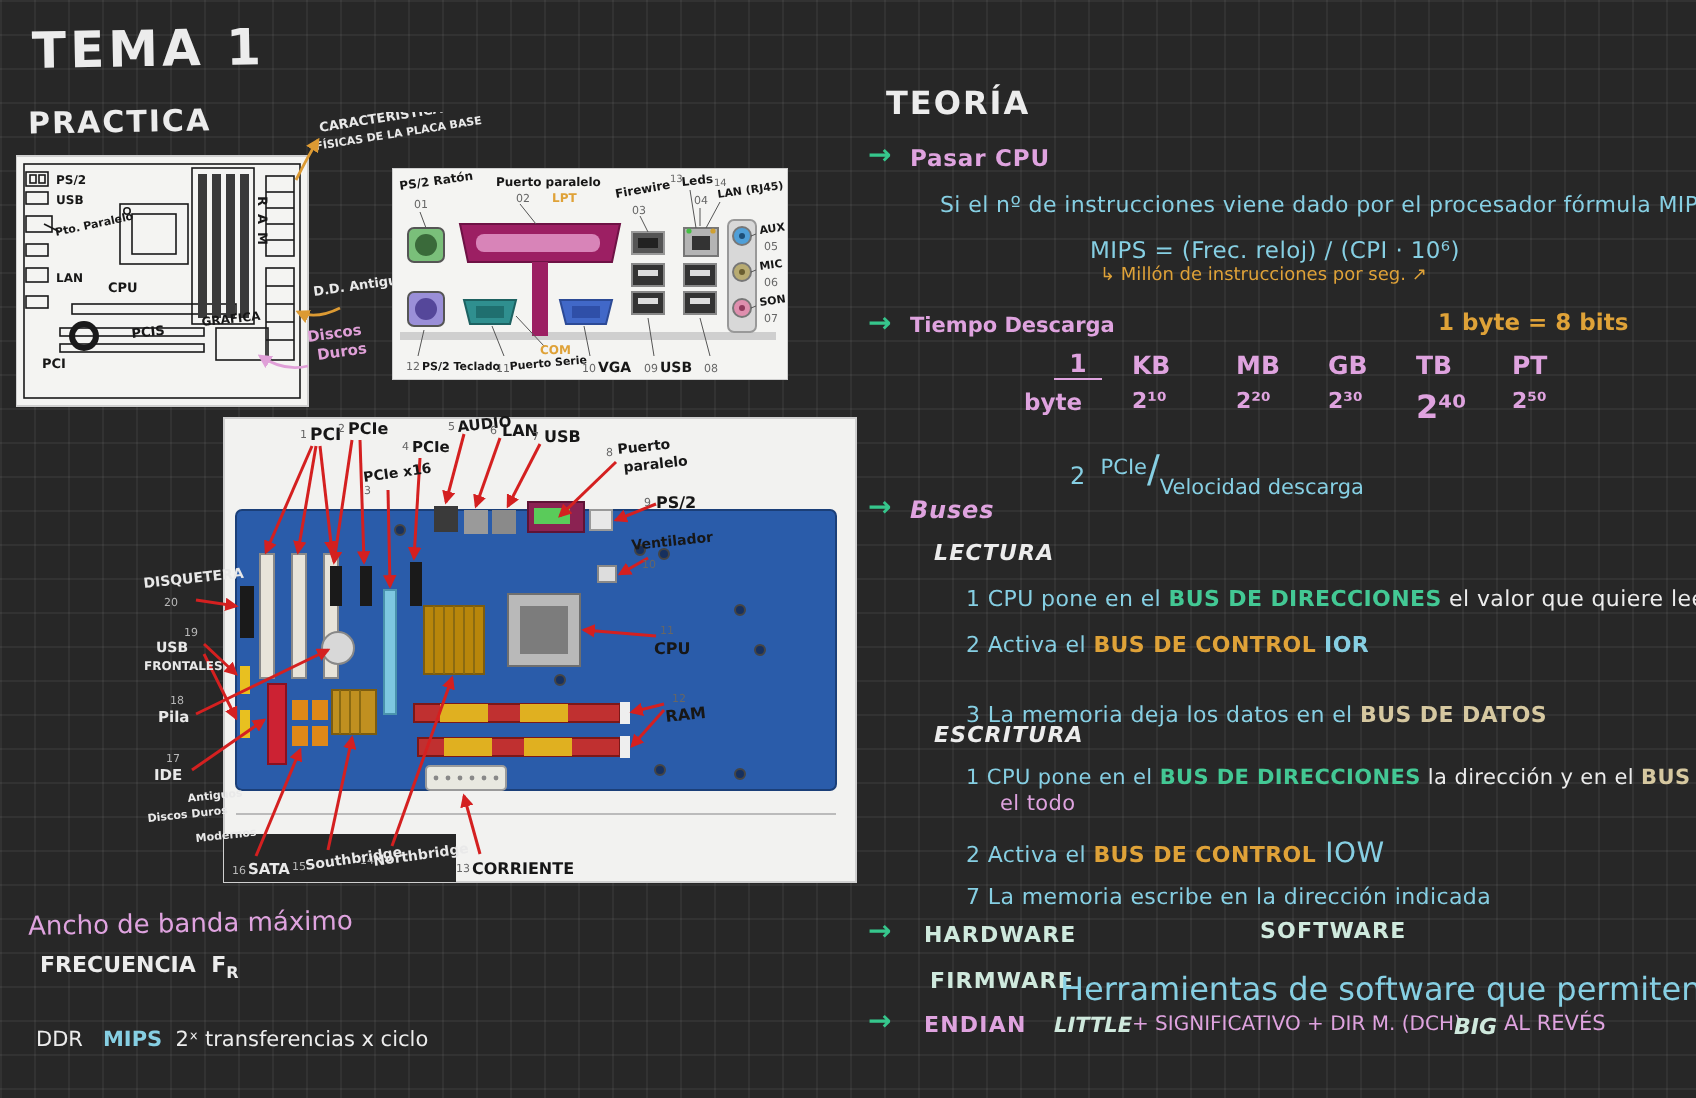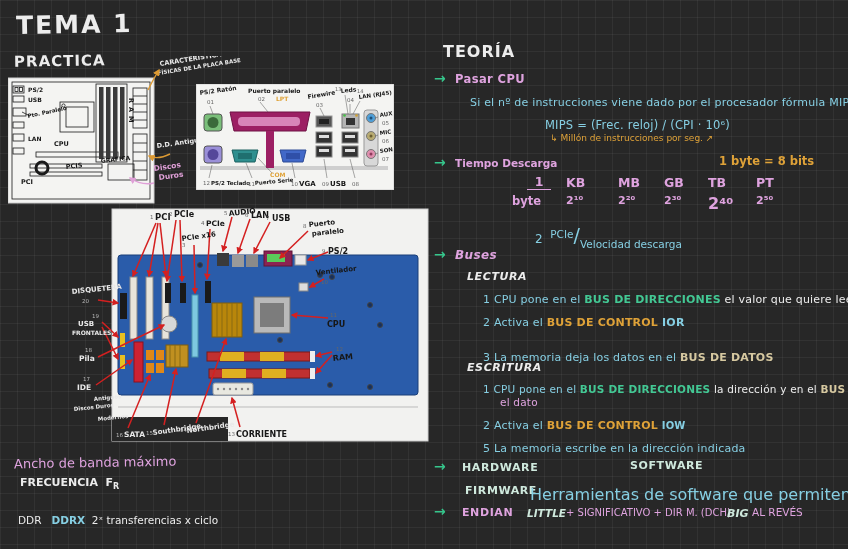--- a/index.html
+++ b/index.html
@@ -391,25 +391,25 @@
     <span class="cyan">2 Activa el </span><span class="orange" style="font-weight:bold">BUS DE CONTROL</span><span class="cyan" style="font-weight:bold"> IOR</span>
   </div>
   <div class="a line" style="left:483px;top:351px">
     <span class="cyan">3 La memoria deja los datos en el </span><span class="beige" style="font-weight:bold">BUS DE DATOS</span>
   </div>
 
   <div class="a subhead white" style="left:467px;top:361px;font-style:italic">ESCRITURA</div>
   <div class="a line" style="left:483px;top:383px;font-size:10.5px">
     <span class="cyan">1 CPU pone en el </span><span class="green" style="font-weight:bold">BUS DE DIRECCIONES</span><span class="white"> la dirección y en el </span><span class="beige" style="font-weight:bold">BUS DE DATOS</span>
   </div>
-  <div class="a line pink" style="left:500px;top:396px;font-size:10.5px">el dato</div>
+  <div class="a line pink" style="left:500px;top:396px;font-size:10.5px">el todo</div>
   <div class="a line" style="left:483px;top:419px">
-    <span class="cyan">2 Activa el </span><span class="orange" style="font-weight:bold">BUS DE CONTROL</span><span class="cyan" style="font-weight:bold;font-size:10px"> IOW</span>
-  </div>
-  <div class="a line cyan" style="left:483px;top:442px">5 La memoria escribe en la dirección indicada</div>
+    <span class="cyan">2 Activa el </span><span class="orange" style="font-weight:bold">BUS DE CONTROL</span><span class="cyan" style="font-weight:normal;font-size:14px"> IOW</span>
+  </div>
+  <div class="a line cyan" style="left:483px;top:442px">7 La memoria escribe en la dirección indicada</div>
 
   <div class="a arrow" style="left:434px;top:458px">→</div>
   <div class="a mint subhead" style="left:462px;top:461px">HARDWARE</div>
   <div class="a mint subhead" style="left:630px;top:459px">SOFTWARE</div>
   <div class="a mint subhead" style="left:465px;top:484px">FIRMWARE</div>
   <div class="a cyan" style="left:530px;top:485px;font-size:16px">Herramientas de software que permiten controlar software</div>
 
   <div class="a arrow" style="left:434px;top:503px">→</div>
   <div class="a pink subhead" style="left:462px;top:506px">ENDIAN</div>
   <div class="a mint" style="left:527px;top:507px;font-size:10.5px;font-style:italic;font-weight:bold">LITTLE</div>
@@ -417,17 +417,17 @@
   <div class="a mint" style="left:727px;top:507px;font-size:11px;font-style:italic;font-weight:bold">BIG</div>
   <div class="a pink" style="left:752px;top:506px;font-size:10.5px;font-weight:normal">AL REVÉS</div>
 
   <div class="a pink" style="left:14px;top:455px;font-size:13px;transform:rotate(-1deg)">Ancho de banda máximo</div>
   <div class="a white" style="left:20px;top:476px;font-size:11px;font-weight:bold">
     <span>FRECUENCIA</span>&nbsp;
     <span>F</span><span class="sub">R</span>
   </div>
   <div class="a" style="left:18px;top:514px;font-size:10.5px">
     <span class="white">DDR</span>&nbsp;&nbsp;
-    <span class="cyan" style="font-weight:bold">DDRX</span>&nbsp;
+    <span class="cyan" style="font-weight:bold">MIPS</span>&nbsp;
     <span class="white">2ˣ transferencias x ciclo</span>
   </div>
 
 </div>
 
 </body></html>

